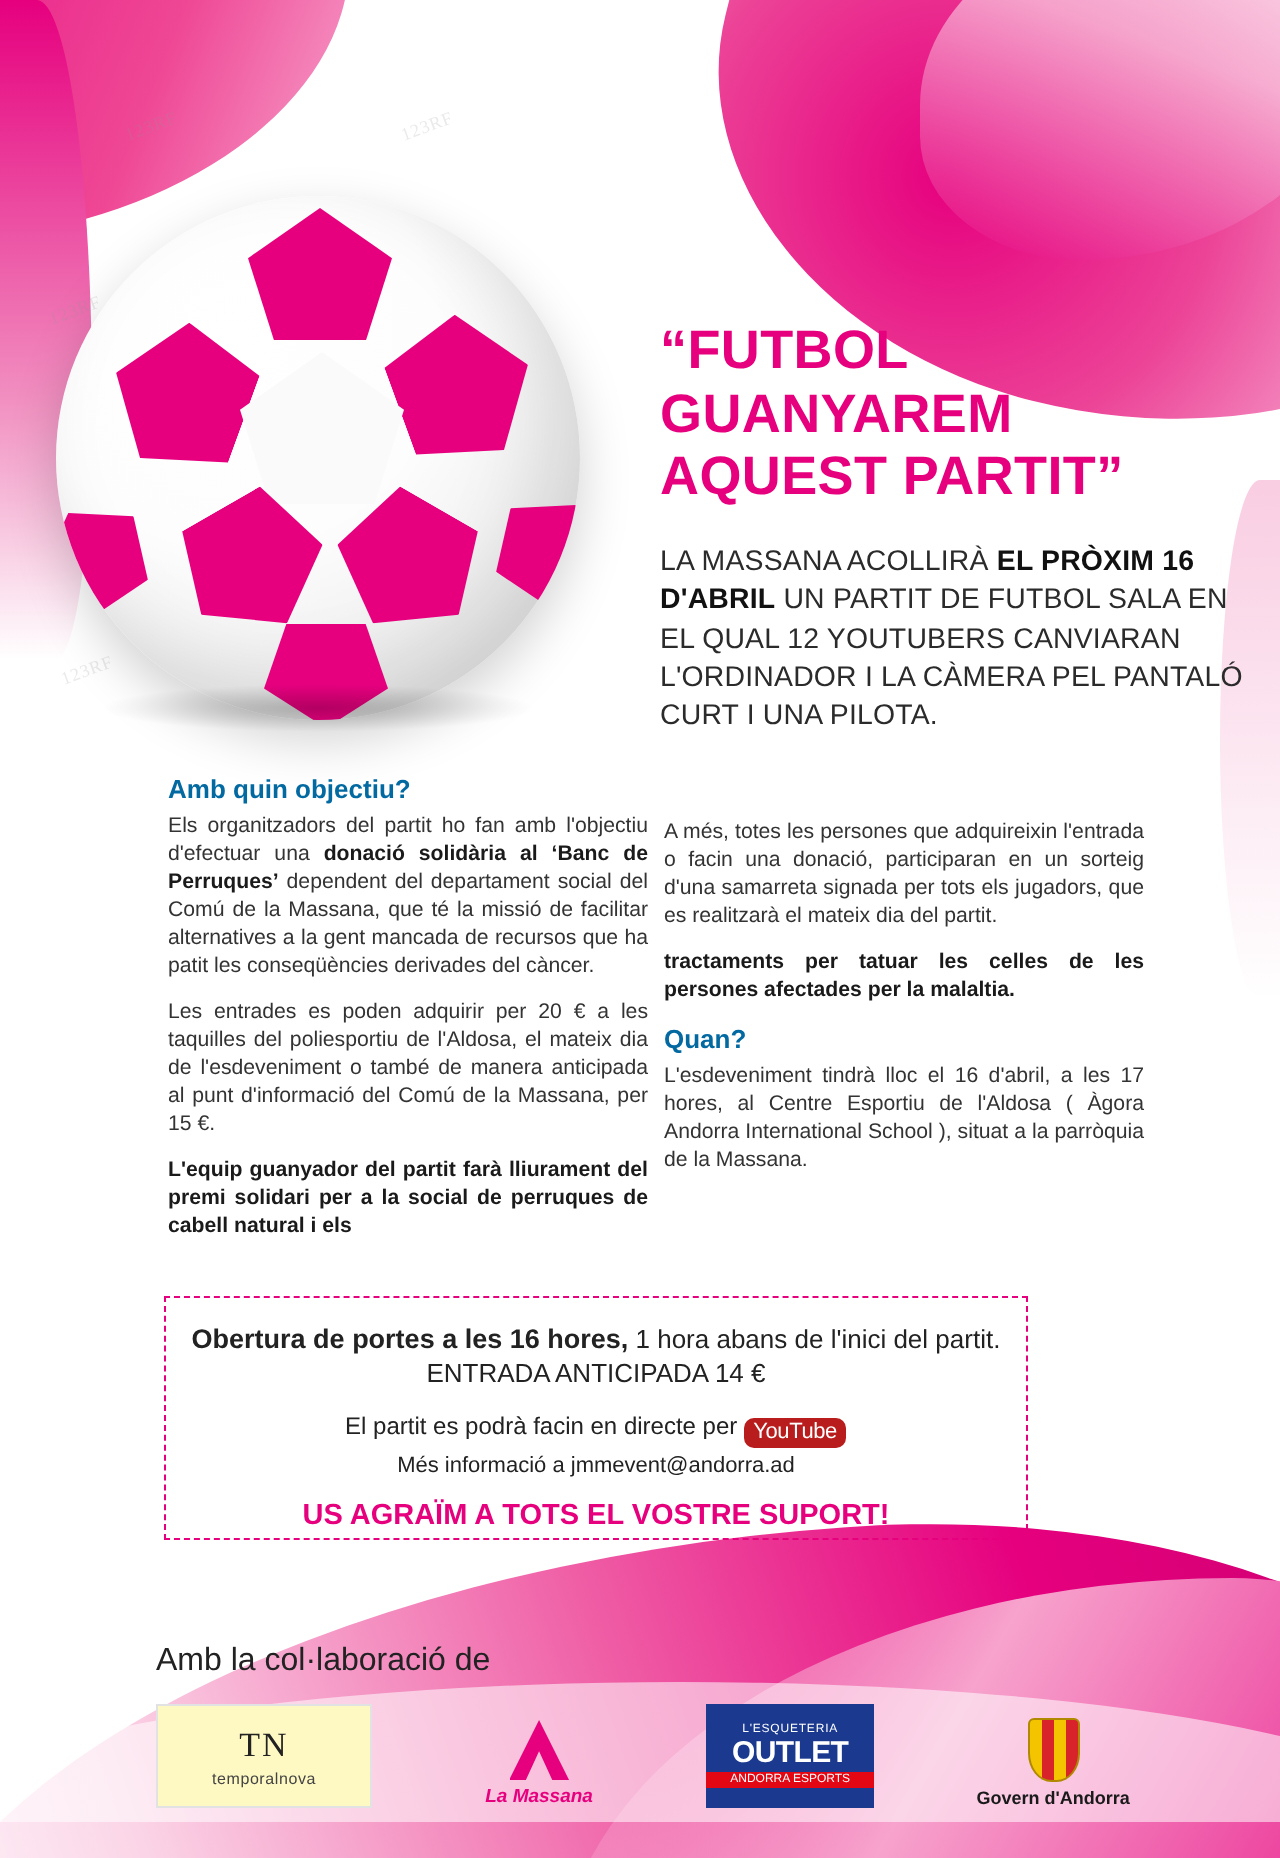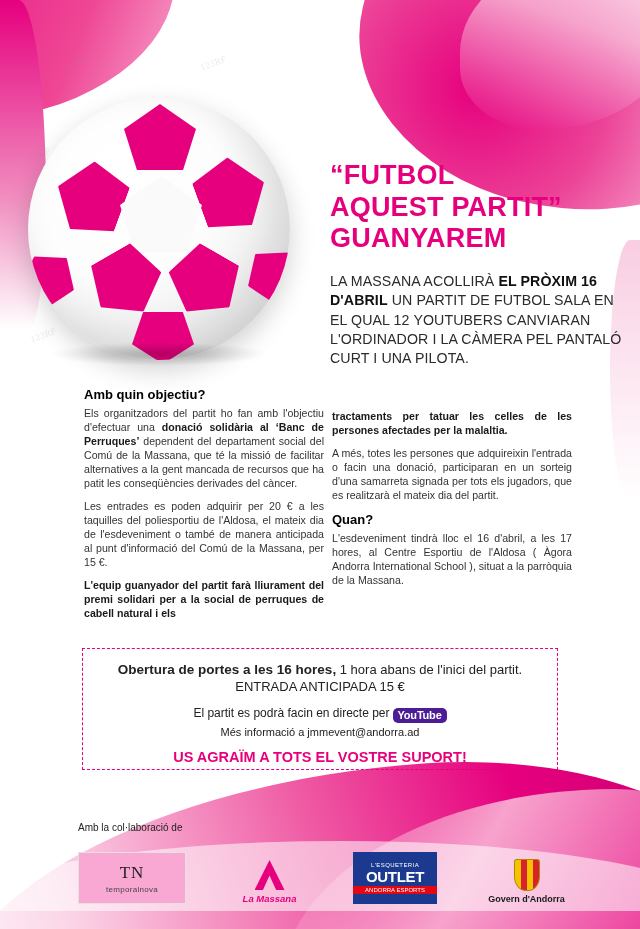--- a/index.html
+++ b/index.html
@@ -141,84 +141,84 @@
     position: absolute;
     left: 84px; top: 387px;
     width: 240px;
   }
   .col-right {
     position: absolute;
     left: 332px; top: 410px;
     width: 240px;
   }
   .q-head {
-    color: #000000;
+    color: #0369a1;
     font-weight: bold;
     font-size: 13px;
     margin: 0 0 5px 0;
   }
   .body-p {
     color: #333333;
     font-size: 10.6px;
     line-height: 1.32;
     text-align: justify;
     margin: 0 0 9px 0;
   }
   .body-p b { color: #1a1a1a; }
 
   
   .infobox {
     position: absolute;
     left: 82px; top: 648px;
-    width: 476px; height: 122px;
+    width: 432px; height: 122px;
     border: 1px dashed #e6007e;
     text-align: center;
     padding-top: 13px;
   }
   .info-l1 { font-size: 13px; color: #222; }
   .info-l1 b { font-size: 13.5px; }
   .info-l2 { font-size: 13px; color: #222; margin-top: 2px; }
   .info-l3 { font-size: 12px; color: #222; margin-top: 12px; }
   .info-l4 { font-size: 11px; color: #222; margin-top: 3px; }
   .info-l5 {
     color: #e6007e; font-weight: bold; font-size: 14.5px; margin-top: 11px;
   }
   .yt {
     display: inline-block;
-    background: #4c1d95;
+    background: #b91c1c;
     color: #fff;
-    font-weight: bold;
+    font-weight: normal;
     font-size: 11px;
     border-radius: 5px;
     padding: 1px 5px 2px 5px;
     vertical-align: -2px;
     margin-left: 3px;
     letter-spacing: -.2px;
   }
   .yt .play { color: #fff; }
 
   
   .collab {
     position: absolute;
     left: 78px; top: 822px;
-    font-size: 10px;
+    font-size: 16px;
     color: #222;
   }
   .logos {
     position: absolute;
     left: 78px; top: 852px;
     width: 500px;
     display: flex;
     align-items: flex-end;
     gap: 38px;
   }
   .logo { text-align: center; }
   .logo-temporal {
     width: 108px; height: 52px;
-    background: #f9a8d4;
+    background: #fef9c3;
     border: 1px solid #e2e2e2;
     display: flex; flex-direction: column;
     align-items: center; justify-content: center;
   }
   .tn-mark { font-size: 17px; color: #222; letter-spacing: 1px; font-family: "Liberation Serif", serif; }
   .tn-name { font-size: 8px; color: #444; margin-top: 2px; letter-spacing: .3px; }
   .logo-outlet {
     width: 84px; height: 52px;
     background: #1b3a8f;
     color: #fff;
@@ -278,49 +278,49 @@
       <div class="pent" style="left:140px; top:152px; width:70px; height:66px; transform:rotate(210deg);"></div>
       <div class="pent" style="left:104px; top:214px; width:62px; height:52px; transform:rotate(180deg);"></div>
       <div class="pent" style="left:-4px;  top:154px; width:52px; height:52px; transform:rotate(40deg);"></div>
       <div class="pent" style="left:218px; top:150px; width:52px; height:52px; transform:rotate(-40deg);"></div>
     </div>
     <div class="ball-shadow"></div>
   </div>
 
   <div class="headline">
     <div>“FUTBOL</div>
+    <div>GUANYAREM</div>
     <div>AQUEST PARTIT”</div>
-    <div>GUANYAREM</div>
   </div>
 
   <div class="intro">
     <span>LA MASSANA ACOLLIRÀ </span><b>EL PRÒXIM 16 D'ABRIL</b><span> UN PARTIT DE FUTBOL SALA EN EL QUAL 12 YOUTUBERS CANVIARAN L'ORDINADOR I LA CÀMERA PEL PANTALÓ CURT I UNA PILOTA.</span>
   </div>
 
   <div class="col-left">
     <div class="q-head">Amb quin objectiu?</div>
     <p class="body-p">
       <span>Els organitzadors del partit ho fan amb l'objectiu d'efectuar una </span><b>donació solidària al ‘Banc de Perruques’</b><span> dependent del departament social del Comú de la Massana, que té la missió de facilitar alternatives a la gent mancada de recursos que ha patit les conseqüències derivades del càncer.</span>
     </p>
     <p class="body-p">Les entrades es poden adquirir per 20 € a les taquilles del poliesportiu de l'Aldosa, el mateix dia de l'esdeveniment o també de manera anticipada al punt d'informació del Comú de la Massana, per 15 €.</p>
     <p class="body-p"><b>L'equip guanyador del partit farà lliurament del premi solidari per a la social de perruques de cabell natural i els</b></p>
   </div>
 
   <div class="col-right">
+    <p class="body-p">A més, totes les persones que adquireixin l'entrada o facin una donació, participaran en un sorteig d'una samarreta signada per tots els jugadors, que es realitzarà el mateix dia del partit.</p>
     <p class="body-p"><b>tractaments per tatuar les celles de les persones afectades per la malaltia.</b></p>
-    <p class="body-p">A més, totes les persones que adquireixin l'entrada o facin una donació, participaran en un sorteig d'una samarreta signada per tots els jugadors, que es realitzarà el mateix dia del partit.</p>
     <div class="q-head" style="margin-top:8px;">Quan?</div>
     <p class="body-p">L'esdeveniment tindrà lloc el 16 d'abril, a les 17 hores, al Centre Esportiu de l'Aldosa ( Àgora Andorra International School ), situat a la parròquia de la Massana.</p>
   </div>
 
   <div class="infobox">
     <div class="info-l1">
       <b>Obertura de portes a les 16 hores,</b><span> 1 hora abans de l'inici del partit.</span>
     </div>
-    <div class="info-l2">ENTRADA ANTICIPADA 15 €</div>
+    <div class="info-l2">ENTRADA ANTICIPADA 14 €</div>
     <div class="info-l3">
       <span>El partit es podrà facin en directe per</span><span class="yt"><span class="play">YouTube</span></span>
     </div>
     <div class="info-l4">Més informació a jmmevent@andorra.ad</div>
     <div class="info-l5">US AGRAÏM A TOTS EL VOSTRE SUPORT!</div>
   </div>
 
   <div class="collab">Amb la col·laboració de</div>
   <div class="logos">
     <div class="logo">

